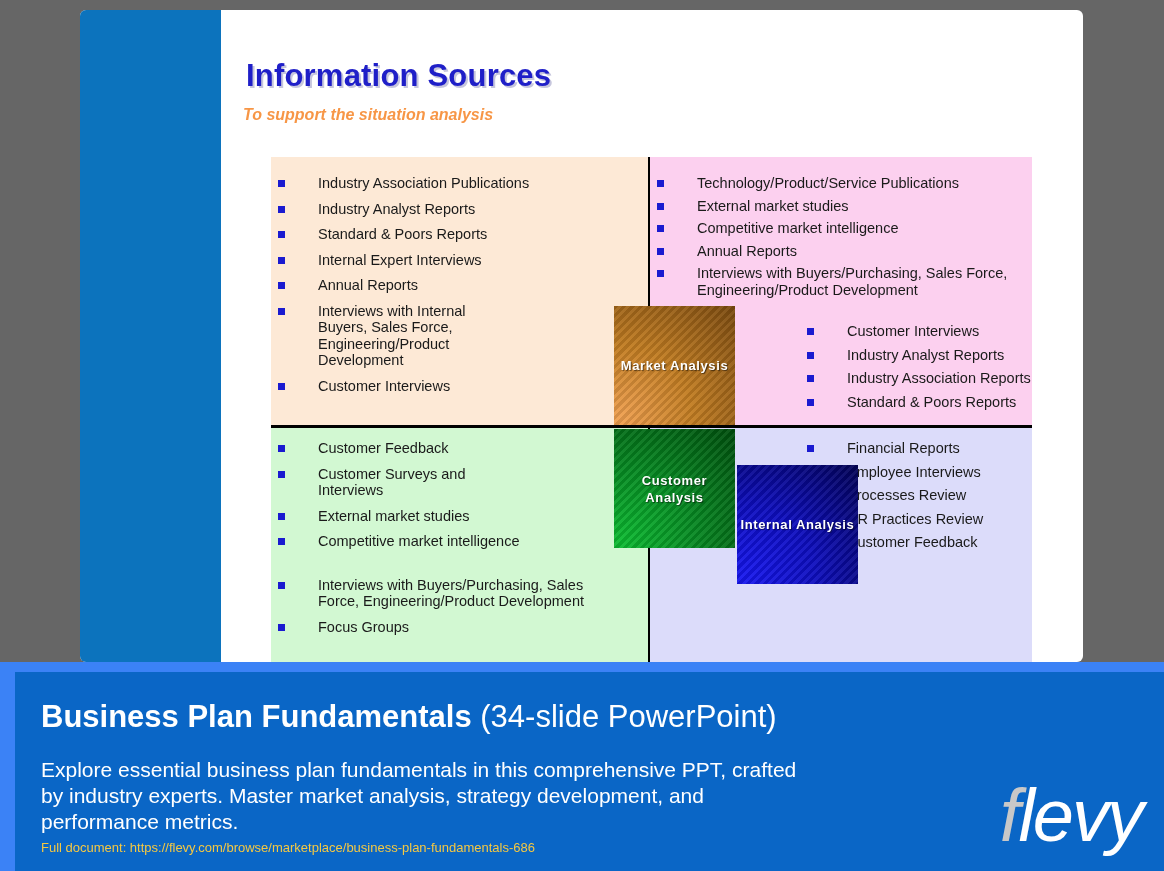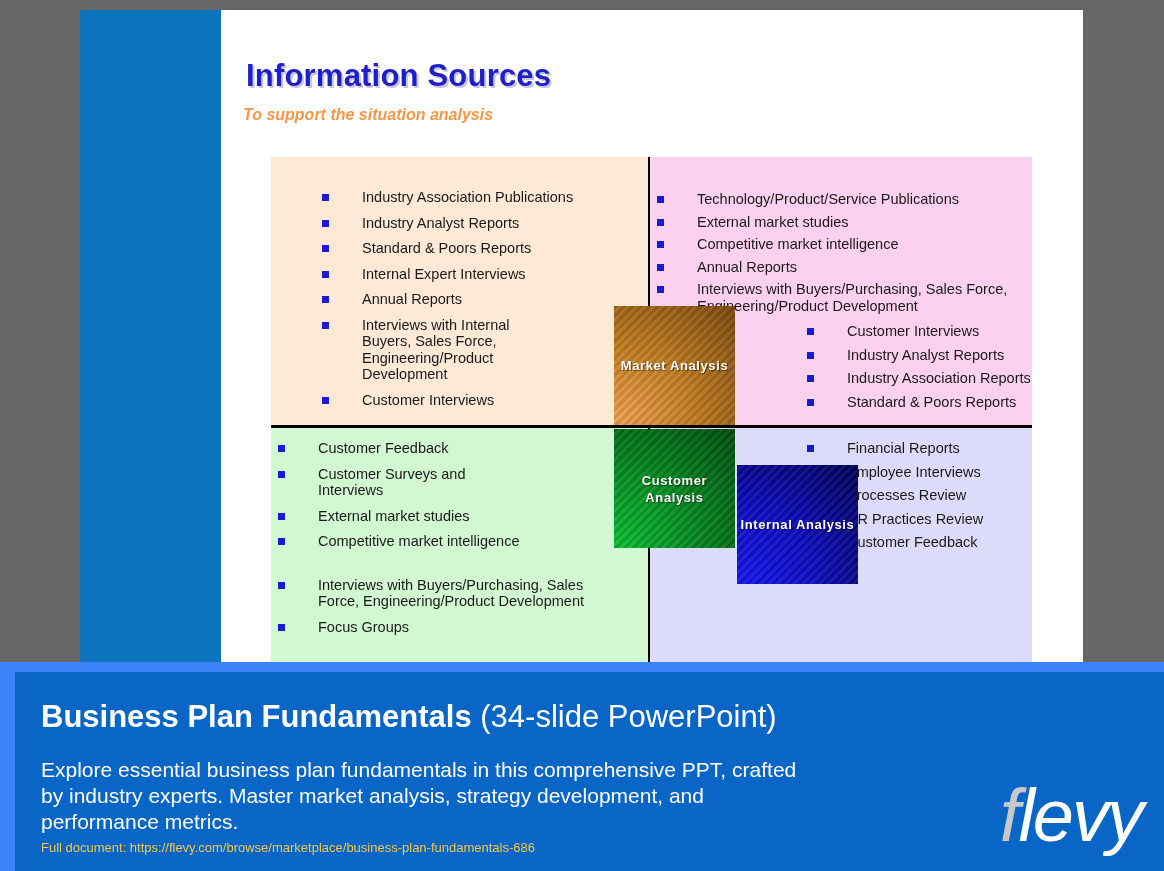--- a/index.html
+++ b/index.html
@@ -15,20 +15,21 @@
     background: #666666;
   }
 
   
   #slide {
     position: absolute;
     left: 80px; top: 10px;
     width: 1003px; height: 652px;
     background: #ffffff;
     overflow: hidden;
+    border-radius: 6px;
   }
   #sidebar-band {
     position: absolute;
     left: 0; top: 0;
     width: 141px; height: 652px;
     background: #0c73bd;
   }
 
   
   #title {
@@ -96,22 +97,22 @@
   }
   .blist li::before {
     content: "";
     position: absolute;
     left: 7px; top: 5px;
     width: 7px; height: 7px;
     background: #1a1ad0;
   }
   .blist li.spacer-after { margin-bottom: 27px; }
 
-  .list-tl { left: 0px;  top: 32px; width: 330px; padding-left: 44px; }
-  .list-tr { left: 0px;  top: 34px; width: 405px; }
+  .list-tl { left: 0px;  top: 18px; width: 330px; }
+  .list-tr { left: 0px;  top: 18px; width: 405px; }
   .list-tr2 { left: 150px; top: 166px; width: 250px; }
   .list-bl { left: 0px;  top: 12px; width: 372px; }
   .list-br { left: 150px; top: 12px; width: 250px; }
 
   .list-tl li, .list-bl li { margin-bottom: 9px; }
   .list-tr li { margin-bottom: 6px; }
   .list-tr2 li, .list-br li { margin-bottom: 7px; }
 
   
   .abox {

